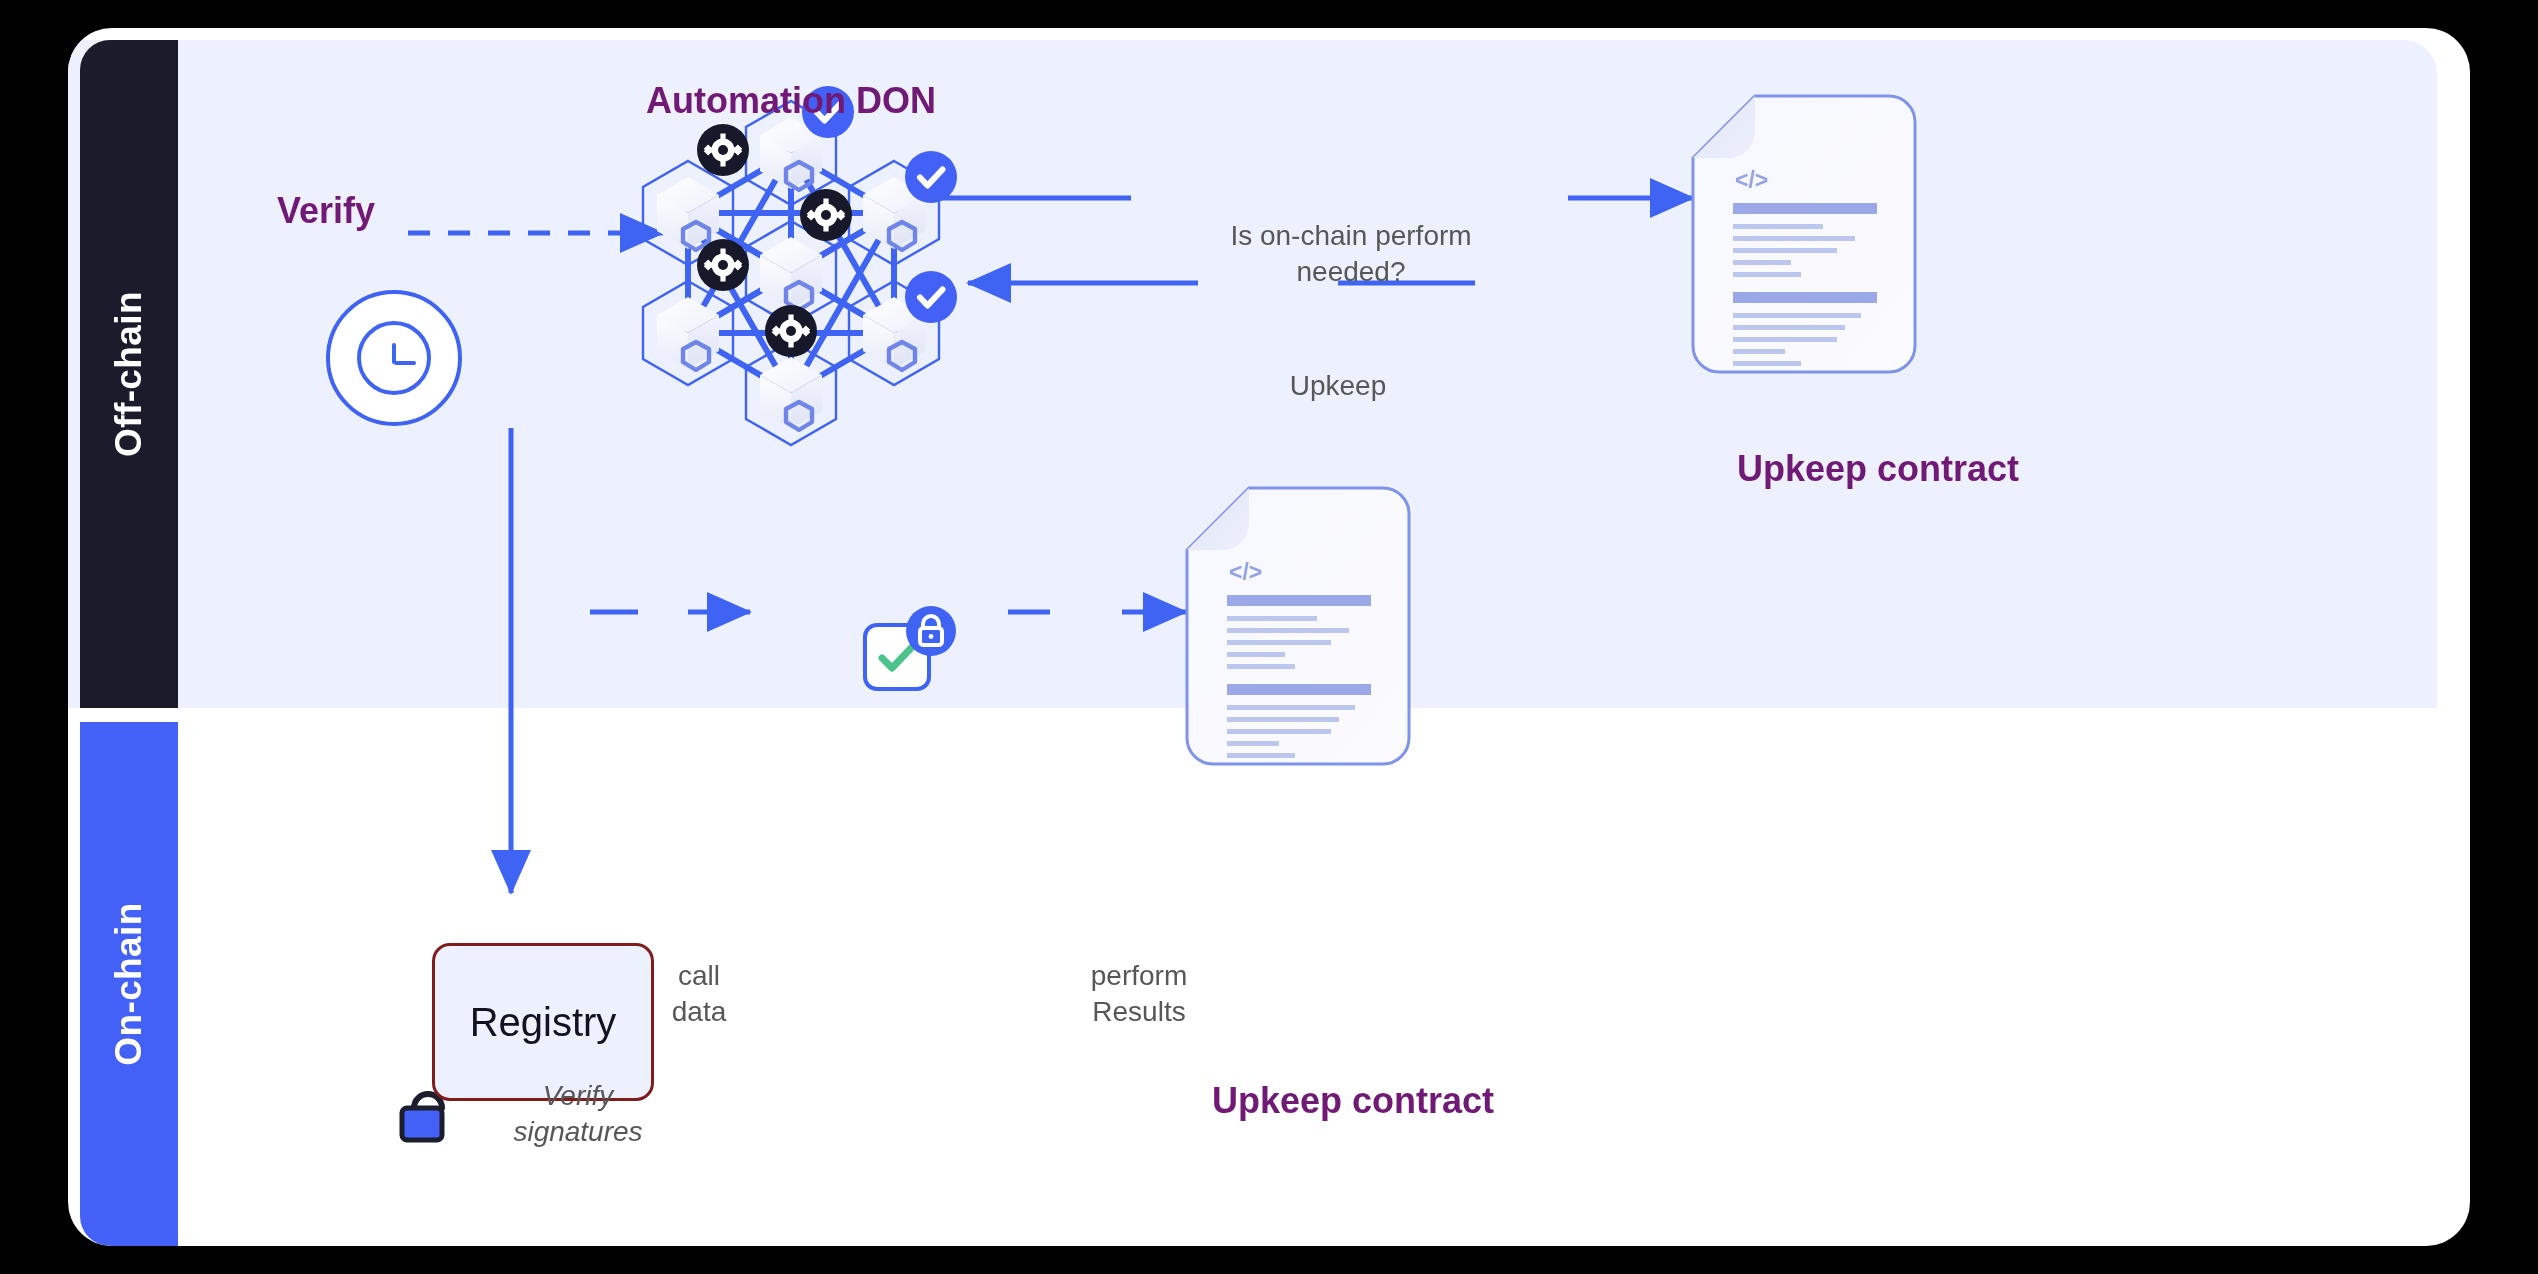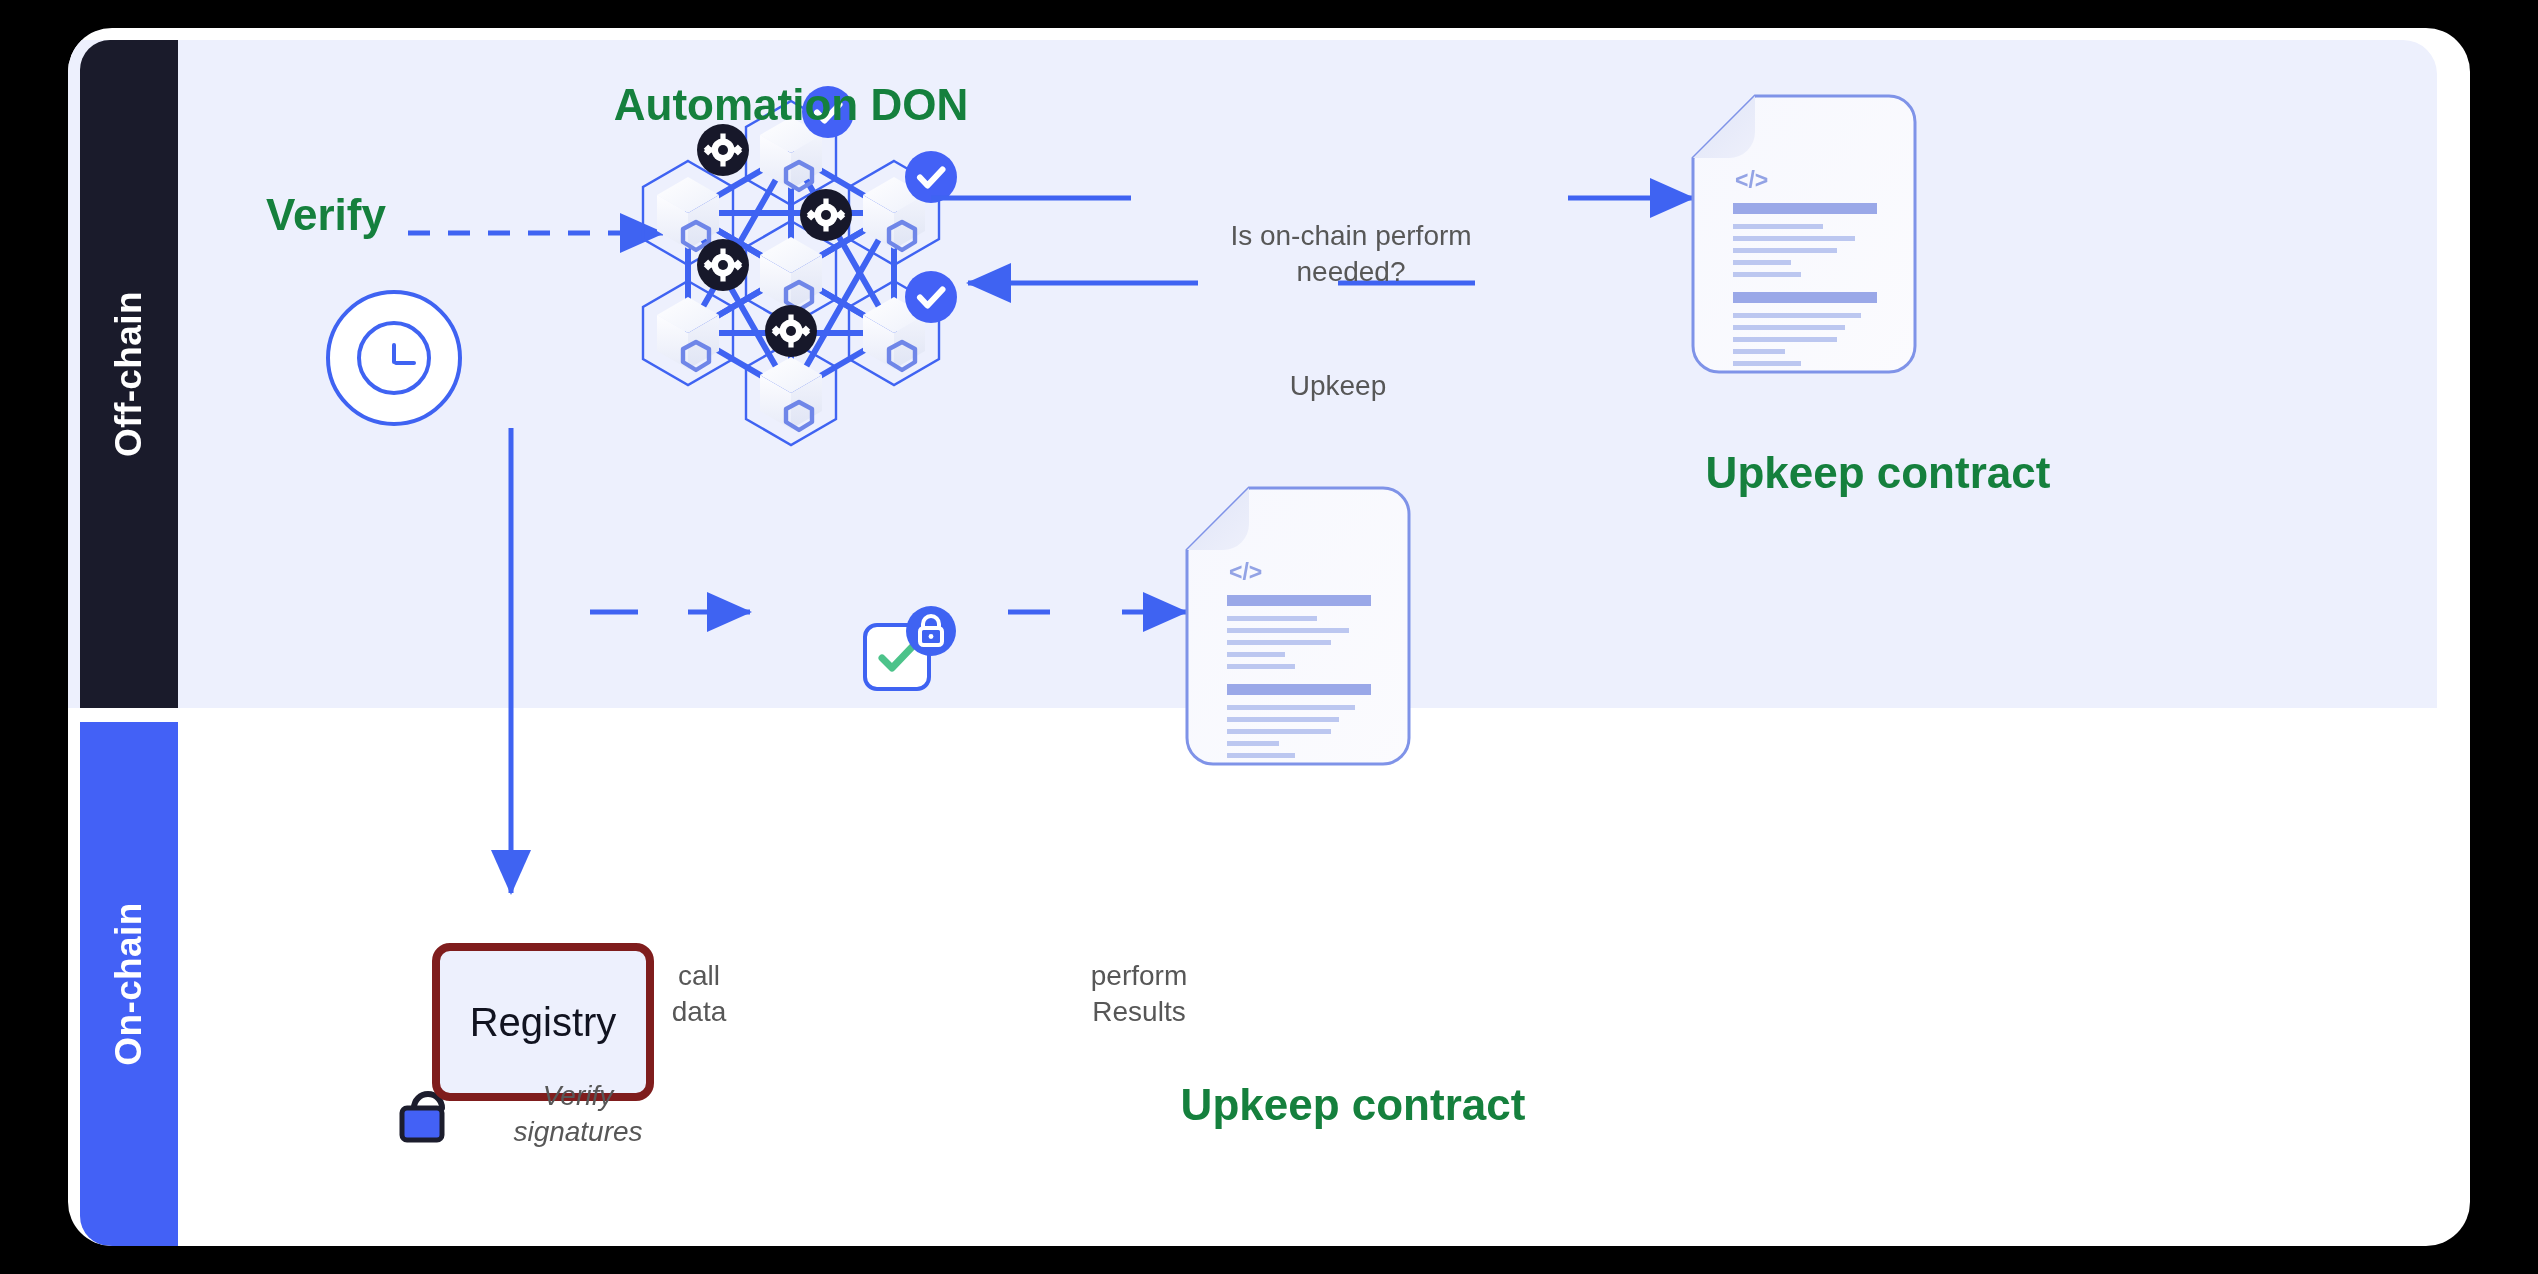--- a/index.html
+++ b/index.html
@@ -28,39 +28,39 @@
     background:#4361f6;border-bottom-left-radius:30px;
   }
   .side-label{
     position:absolute;left:50%;top:50%;
     transform:translate(-50%,-50%) rotate(-90deg);
     white-space:nowrap;color:#ffffff;font-weight:bold;font-size:37px;
     letter-spacing:0.4px;
   }
 
   .txt{position:absolute;color:#575757;font-size:28px;line-height:1.28;text-align:center;white-space:pre-line;}
-  .bold-title{position:absolute;color:#15803d;font-weight:bold;font-size:44px;white-space:nowrap;text-align:center;}
+  .bold-title{position:absolute;color:#701a75;font-weight:bold;font-size:36px;white-space:nowrap;text-align:center;}
 
   
   .trigger-circle{
     position:absolute;left:258px;top:262px;width:136px;height:136px;
     border:4px solid #3f63f2;border-radius:50%;background:#fff;
     box-sizing:border-box;
   }
   .trigger-inner{
     position:absolute;left:50%;top:50%;transform:translate(-50%,-50%);
     width:74px;height:74px;border:4px solid #3f63f2;border-radius:50%;
     box-sizing:border-box;
   }
   .clock-h{position:absolute;left:50%;top:18px;width:4px;height:21px;background:#3f63f2;transform:translateX(-50%);border-radius:2px;}
   .clock-m{position:absolute;left:50%;top:36px;width:22px;height:4px;background:#3f63f2;border-radius:2px;}
 
   
   .flowbox{
-    position:absolute;background:#edf0fd;border:8px solid #7f1d1d;
+    position:absolute;background:#edf0fd;border:3px solid #7f1d1d;
     border-radius:18px;box-sizing:border-box;
     display:flex;align-items:center;justify-content:center;
     color:#111320;font-size:40px;
   }
 
   
   .report-box{
     position:absolute;left:795px;top:595px;width:68px;height:68px;
     background:#ffffff;border:4px solid #3f63f2;border-radius:14px;box-sizing:border-box;
   }

